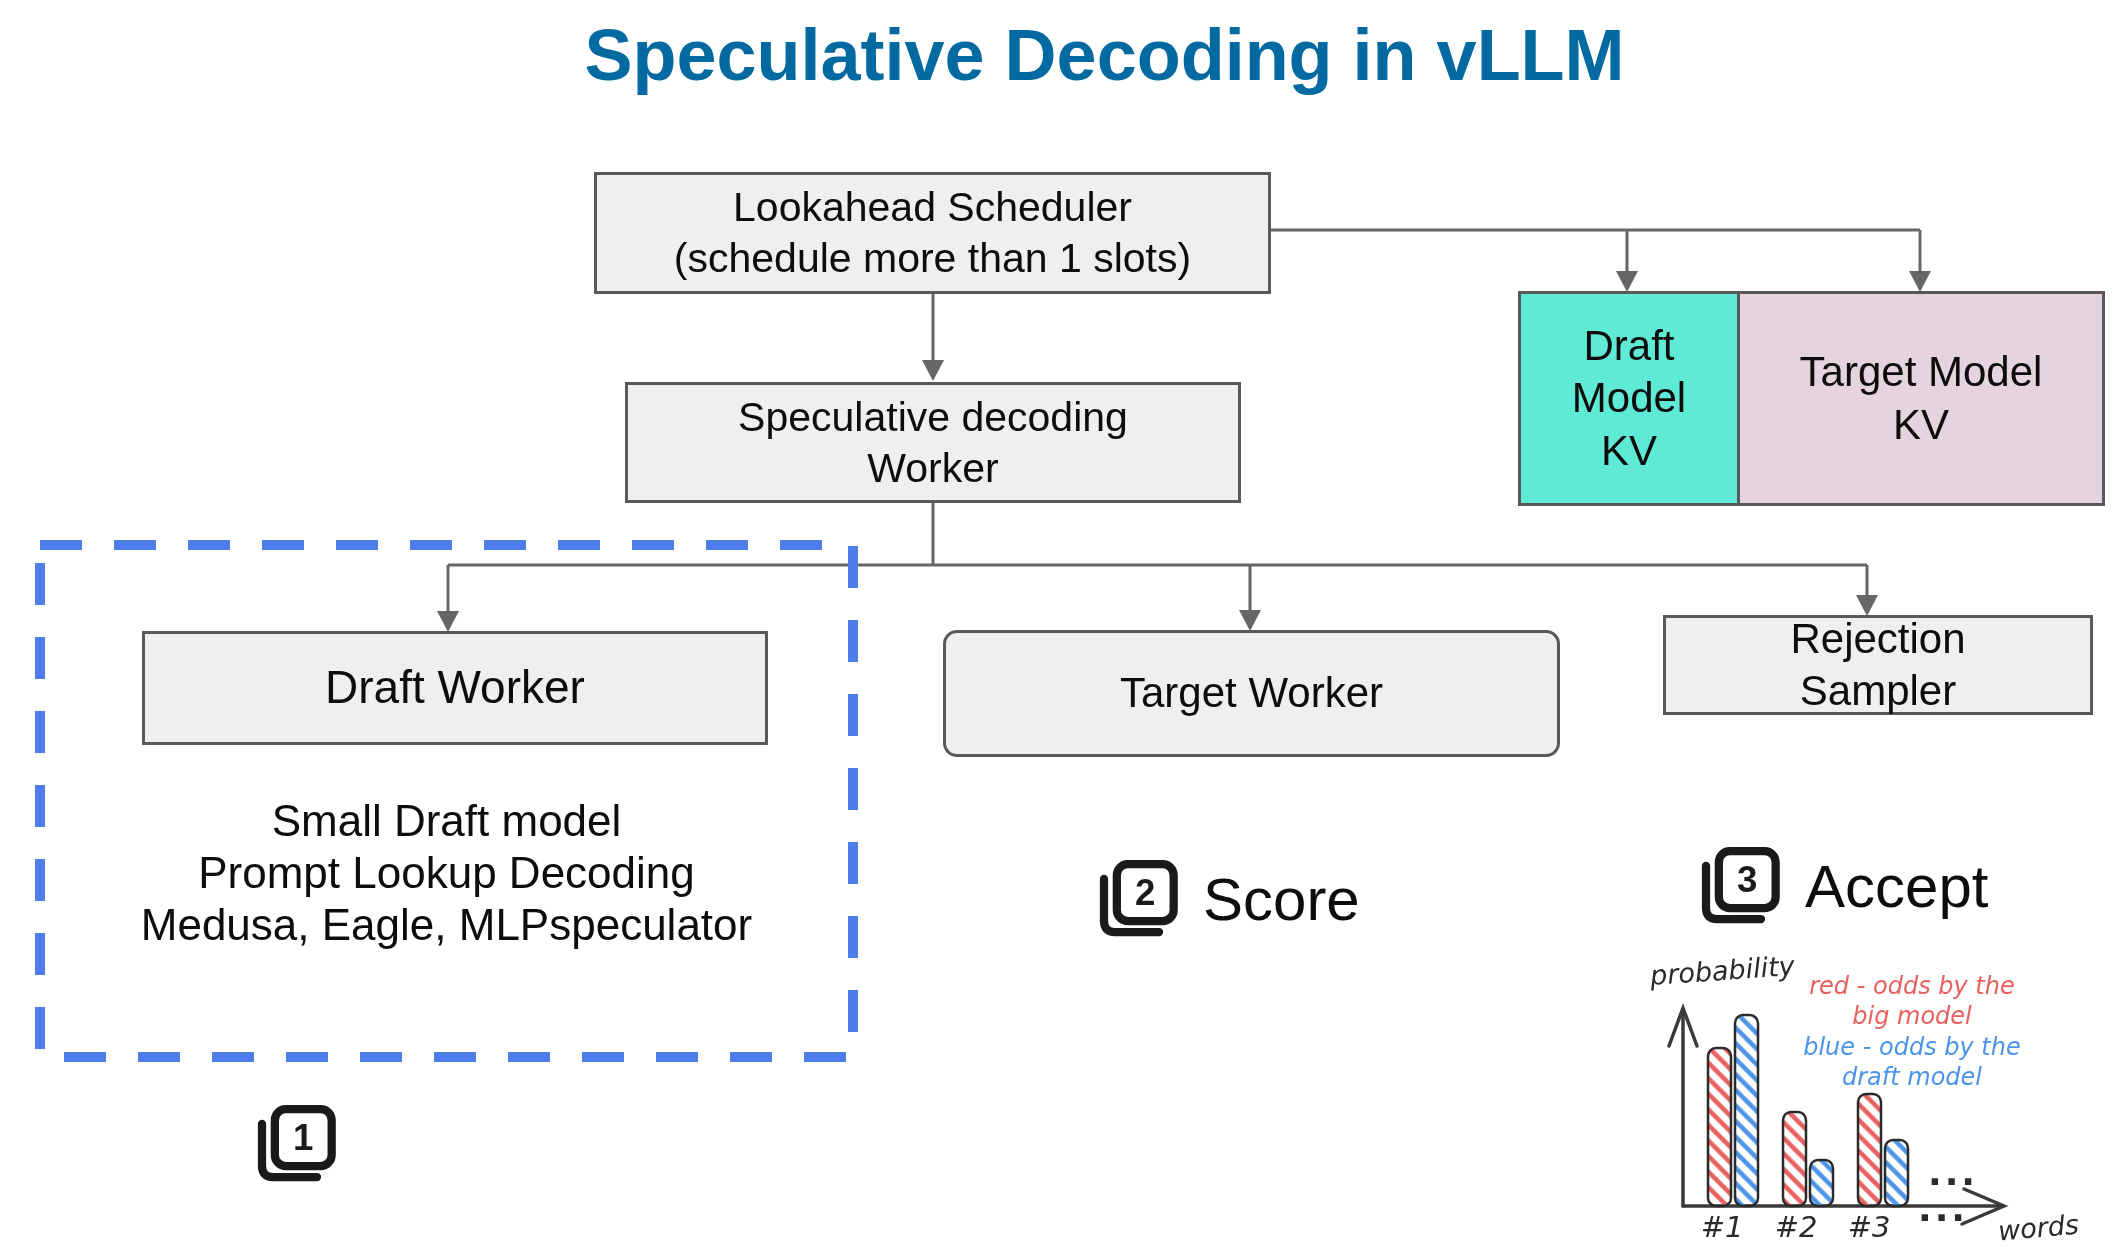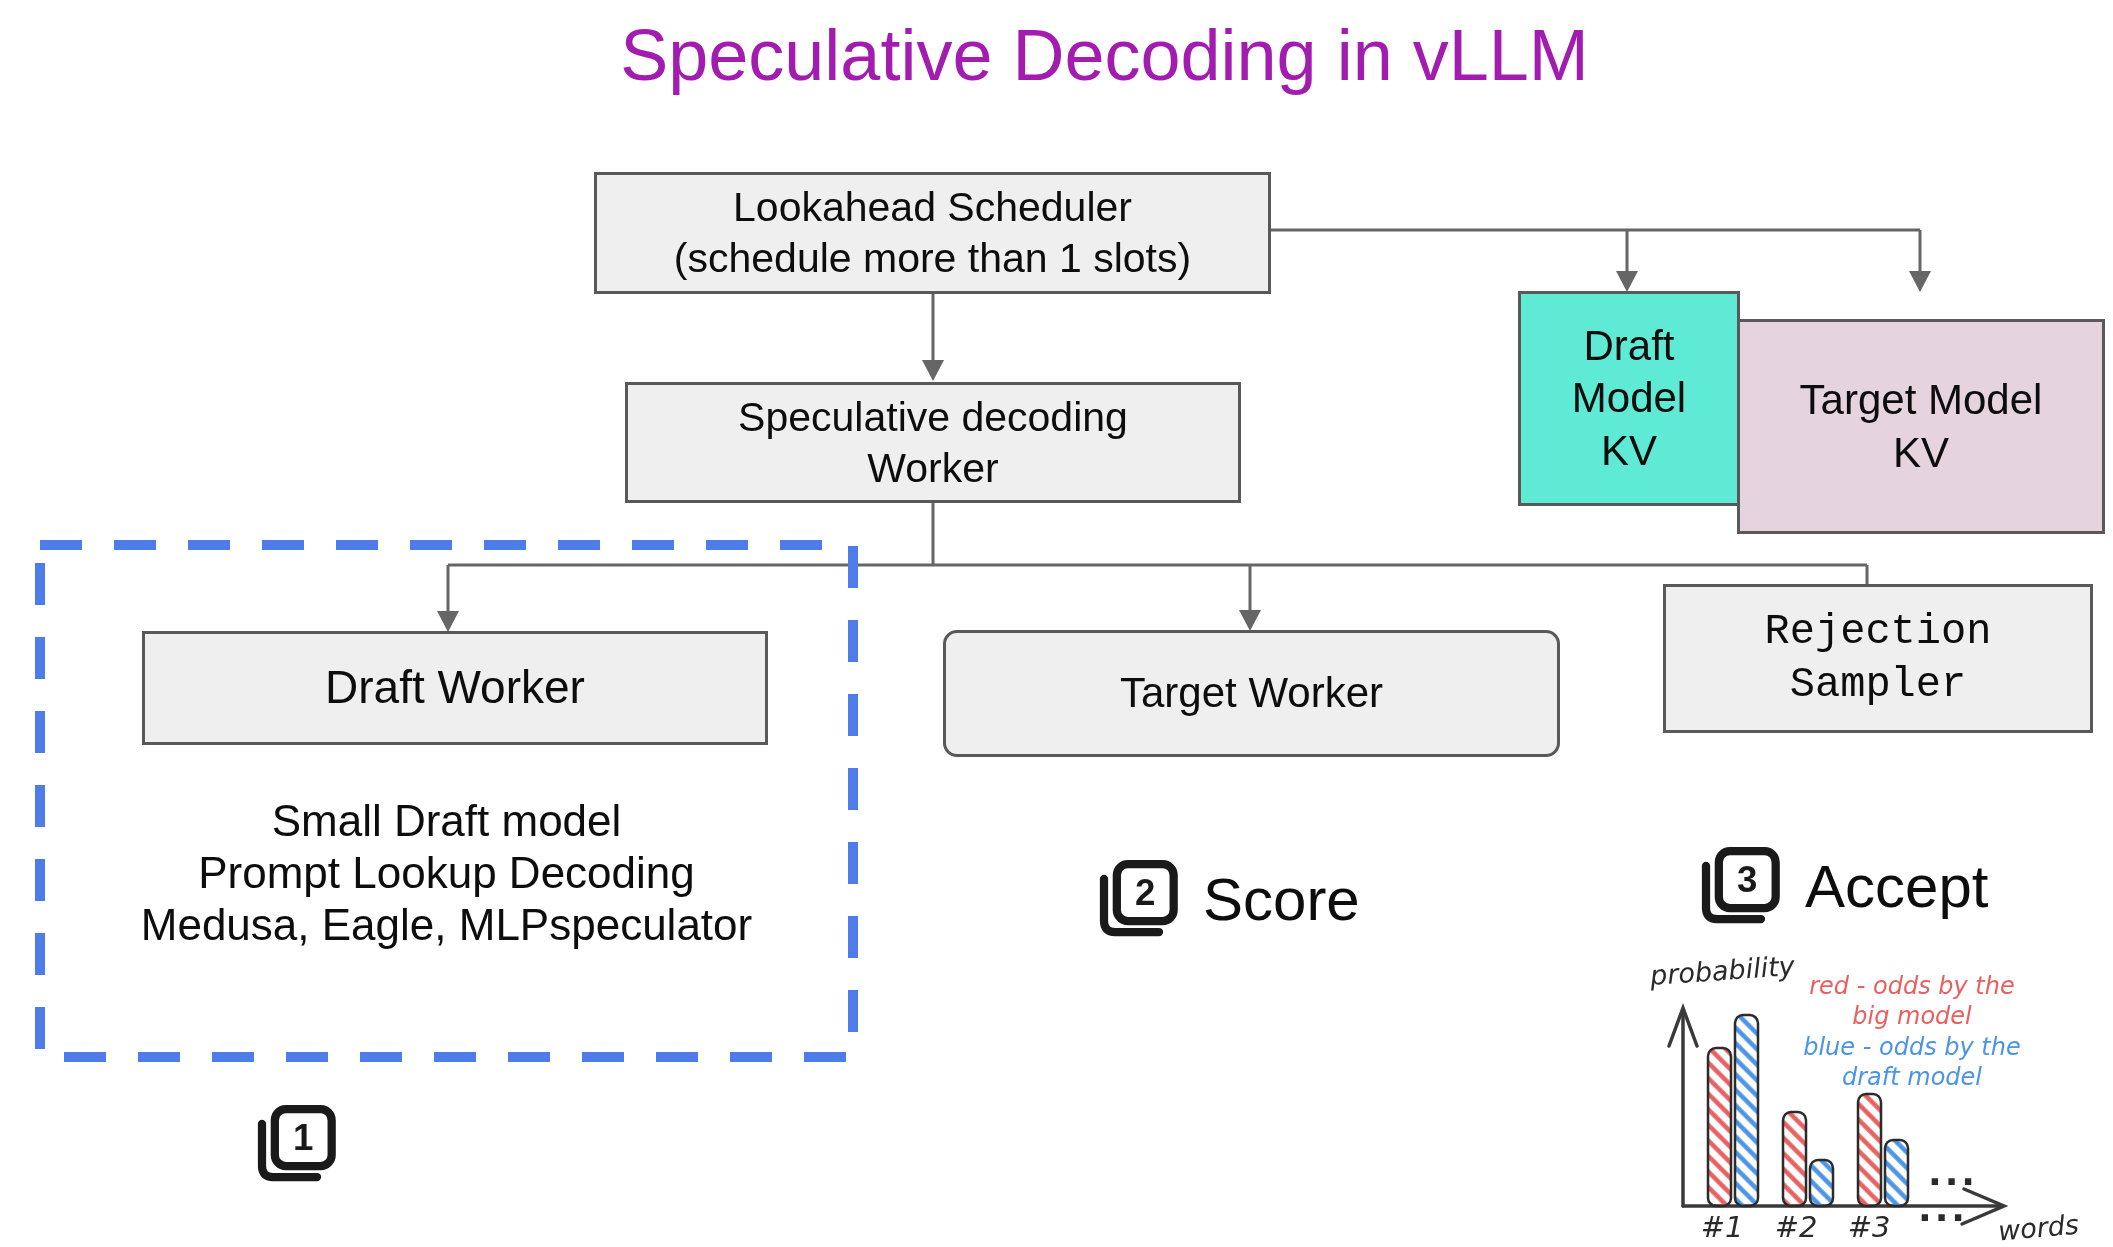--- a/index.html
+++ b/index.html
@@ -1,27 +1,27 @@
 <!DOCTYPE html>
 <html><head>
 <meta charset="utf-8">
 <style>
   html,body{margin:0;padding:0;background:#ffffff;}
   .canvas{position:relative;width:2113px;height:1247px;background:#ffffff;overflow:hidden;
           font-family:"Liberation Sans",sans-serif;color:#111;}
   svg.layer{position:absolute;left:0;top:0;z-index:1;}
   .page-title{position:absolute;top:14px;left:0;right:0;padding-left:96px;text-align:center;
-              font-size:72px;font-weight:400;letter-spacing:0px;color:#a21caf;z-index:2;}
+              font-size:72px;font-weight:700;letter-spacing:0px;color:#0369a1;z-index:2;}
   .box{position:absolute;background:#efefef;border:3px solid #595959;box-sizing:border-box;
        display:flex;align-items:center;justify-content:center;text-align:center;
        font-size:41px;line-height:1.24;color:#0d0d0d;z-index:2;}
   .box .preline{white-space:pre-line;}
   .preline{white-space:pre-line;}
   .kv-draft{background:#5eead4;}
-  .kv-target{background:#e5d3dd;margin-top:28px;}
+  .kv-target{background:#e5d3dd;}
   .methods{position:absolute;left:40px;top:795px;width:813px;text-align:center;
            font-size:44px;line-height:1.18;color:#0d0d0d;z-index:2;}
   .step{position:absolute;display:flex;align-items:center;gap:22px;z-index:2;}
   .step-label{font-size:60px;font-weight:500;color:#0d0d0d;}
   .hand{position:absolute;font-family:"DejaVu Sans",sans-serif;font-style:italic;color:#2a2a2a;z-index:2;}
   .hand.red{color:#e8605f;}
   .hand.blue{color:#4b94e8;}
   .note{width:300px;text-align:center;font-size:24px;line-height:1.25;}
   .tick{width:48px;text-align:center;font-size:29px;font-weight:500;}
   .dots{font-size:36px;font-weight:700;letter-spacing:3px;font-style:normal;}
@@ -104,21 +104,21 @@
   </div>
 
   <div class="box" style="left:142px;top:631px;width:626px;height:114px;font-size:46px;">
     <span class="preline">Draft Worker</span>
   </div>
 
   <div class="box" style="left:943px;top:630px;width:617px;height:127px;font-size:42px;border-radius:14px;">
     <span class="preline">Target Worker</span>
   </div>
 
-  <div class="box" style="left:1663px;top:584px;width:430px;height:149px;font-size:42px;font-family:Liberation Mono, monospace;">
+  <div class="box" style="left:1663px;top:615px;width:430px;height:100px;font-size:42px;">
     <span class="preline">Rejection
 Sampler</span>
   </div>
 
   <div class="methods preline">Small Draft model
 Prompt Lookup Decoding
 Medusa, Eagle, MLPspeculator</div>
 
   <div class="step" style="left:251px;top:1100px;">
     <svg width="88" height="88" viewBox="0 0 96 96">

